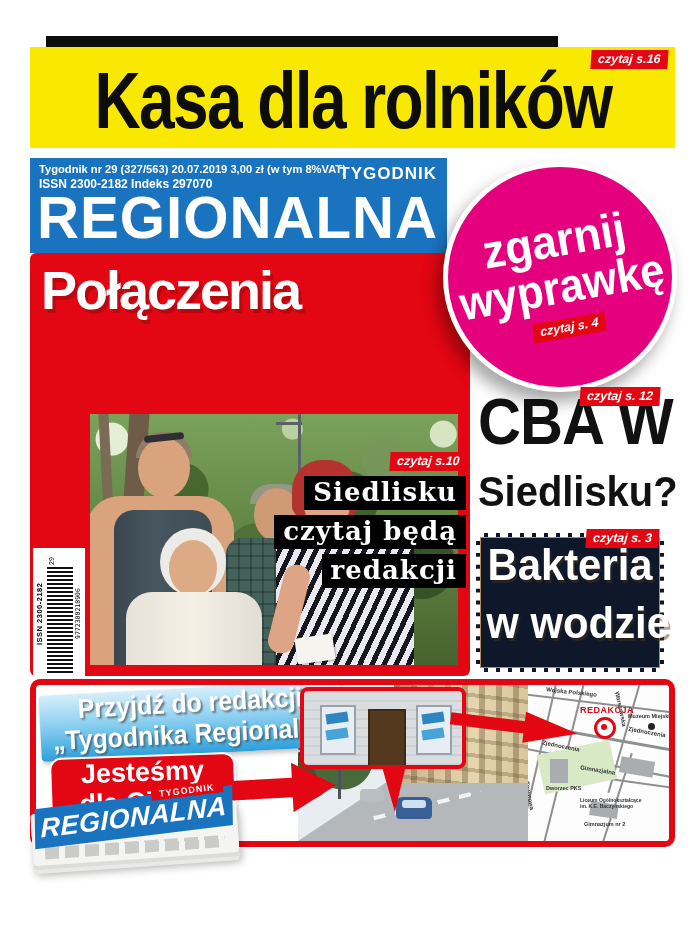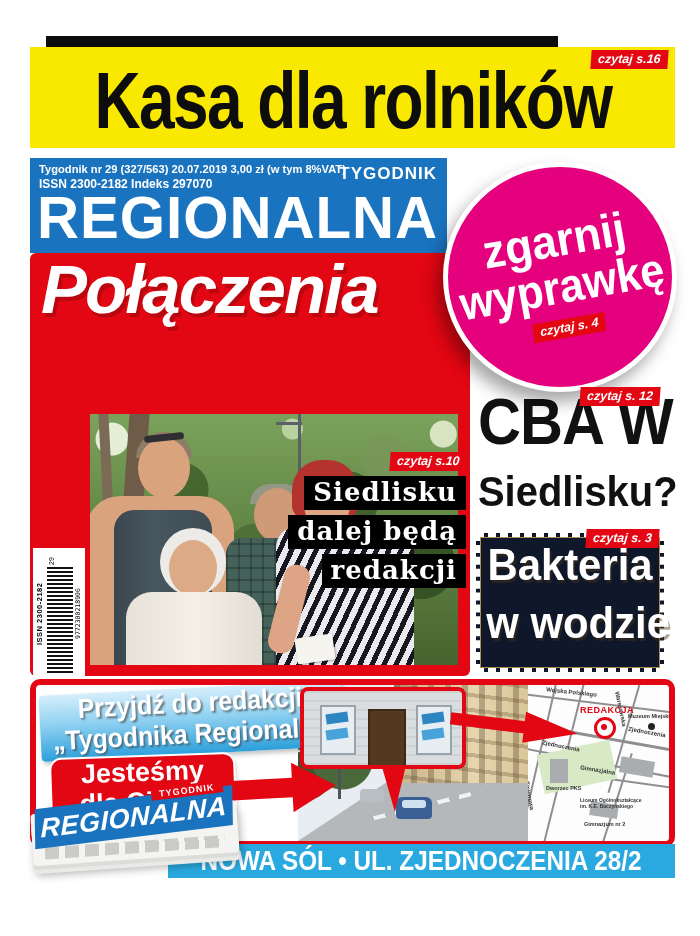--- a/index.html
+++ b/index.html
@@ -34,21 +34,21 @@
       display:flex;align-items:center;justify-content:center;}
   .promo-inner{transform:rotate(-10deg);text-align:center;color:#fff;font-weight:bold;}
   .promo-l1{font-size:47px;line-height:46px;transform:scaleX(.95);}
   .promo-l2{font-size:47px;line-height:48px;transform:scaleX(.92);white-space:nowrap;}
   .promo-badge{position:static;display:inline-block;margin-top:8px;transform:skewX(-4deg);}
 
   
   .main-story{left:30px;top:253px;width:440px;height:423px;background:#e30613;border-radius:6px;z-index:2;}
   .headline{position:absolute;left:11px;color:#fff;font-weight:bold;white-space:nowrap;
       text-shadow:3px 4px 0 rgba(130,8,8,.45);letter-spacing:-2px;}
-  .headline.l1{top:-4px;font-size:69px;line-height:82px;font-style:italic;}
+  .headline.l1{top:-4px;font-size:54px;line-height:82px;}
   .headline.l2{top:72px;font-size:82px;line-height:82px;}
 
   
   .photo{position:absolute;left:60px;top:161px;width:368px;height:251px;overflow:hidden;
       background-color:#5d8141;
       background-image:
         radial-gradient(circle at 6% 10%,rgba(235,243,220,.95) 0 16px,transparent 17px),
         radial-gradient(circle at 96% 8%,rgba(225,236,205,.9) 0 13px,transparent 14px),
         radial-gradient(circle at 55% 6%,rgba(214,230,190,.7) 0 10px,transparent 11px),
         radial-gradient(circle at 25% 30%,rgba(60,92,40,.8) 0 26px,transparent 27px),
@@ -236,21 +236,21 @@
       <div class="abs p2-hair"></div>
       <div class="head p2-head"></div>
       <div class="abs p2-torso"></div>
       <div class="abs paper"></div>
     </div>
   </div>
 
   <div class="badge photo-badge">czytaj s.10</div>
   <div class="caption">
     <span>Siedlisku</span>
-    <span>dalej będą</span>
+    <span>czytaj będą</span>
     <span>redakcji</span>
   </div>
 
   <div class="abs barcode-strip">
     <div class="barcode-issn">ISSN 2300-2182</div>
     <div class="barcode-mid">
       <div class="barcode-num29">29</div>
       <div class="barcode-lines"></div>
     </div>
     <div class="barcode-ean">9772300218906</div>
@@ -342,17 +342,14 @@
 
   </div>
 
   <div class="abs news-logo">
     <div class="nl-paper"></div>
     <div class="nl-scribble"></div>
     <div class="nl-band">REGIONALNA</div>
     <div class="nl-kicker">TYGODNIK</div>
   </div>
 
-  <div class="abs address-bar">
-    <div class="address-text">NOWA SÓL  •  UL. ZJEDNOCZENIA 28/2</div>
-  </div>
 
 </div>
 
 </body></html>

